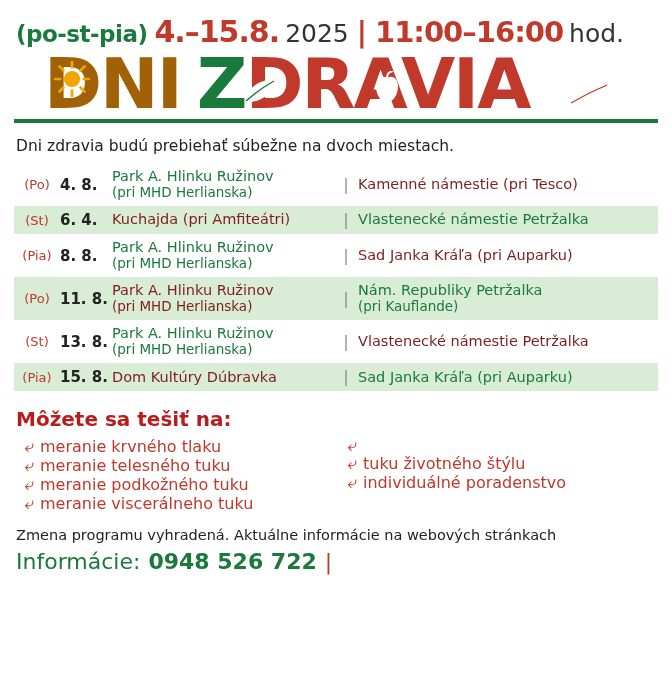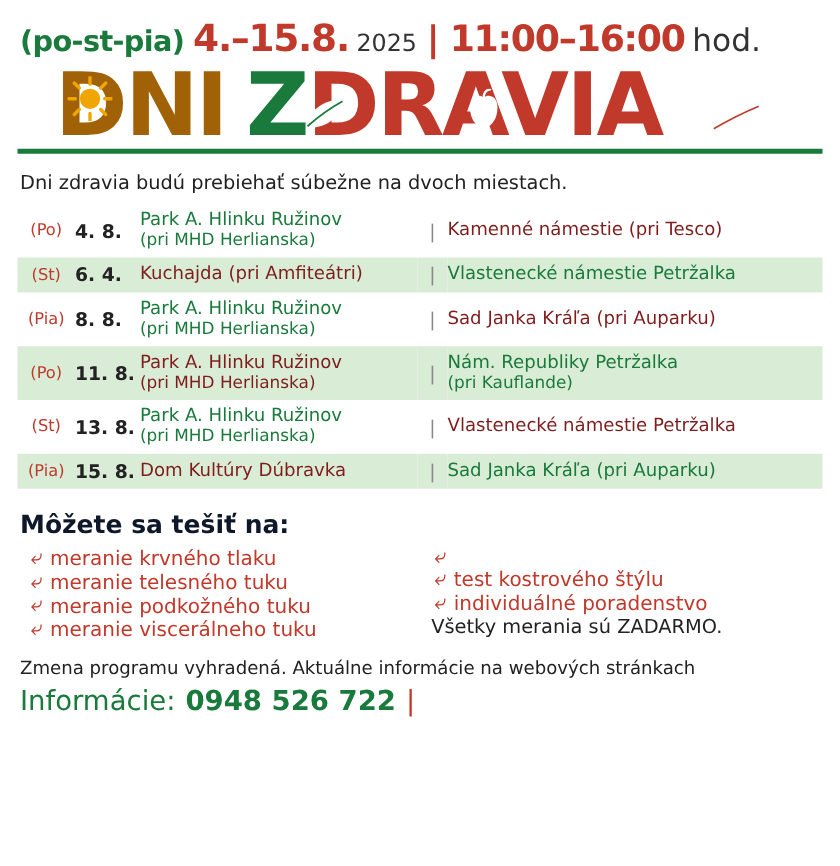--- a/index.html
+++ b/index.html
@@ -33,21 +33,21 @@
   }
   .hl-dates {
     color: #c0392b;
     font-size: 30px;
     font-weight: bold;
     margin-left: 7px;
     letter-spacing: -1px;
   }
   .hl-year {
     color: #333333;
-    font-size: 19px;
+    font-size: 25px;
     margin-left: 6px;
   }
   .hl-sep {
     color: #c0392b;
     font-size: 28px;
     font-weight: bold;
     margin: 0 8px;
   }
   .hl-time {
     color: #c0392b;
@@ -165,21 +165,21 @@
   }
   .green { color: #1a7a3c; }
   .red { color: #7f1d1d; }
   .sub { font-size: 13.5px; display: block; }
 
   
   .sect-title {
     margin: 16px 16px 6px 16px;
     font-size: 20px;
     font-weight: bold;
-    color: #0f172a;
+    color: #b91c1c;
   }
   .benefits {
     margin: 0 16px;
     display: grid;
     grid-template-columns: 1fr 1fr;
     column-gap: 6px;
     row-gap: 4px;
   }
   .b-item {
     display: flex;
@@ -355,27 +355,26 @@
         <span class="arrow">⤷</span>
         <span>meranie viscerálneho tuku</span>
       </div>
     </div>
     <div>
       <div class="b-item">
         <span class="arrow">⤷</span>
       </div>
       <div class="b-item">
         <span class="arrow">⤷</span>
-        <span>test kostrového štýlu</span>
+        <span>tuku životného štýlu</span>
       </div>
       <div class="b-item">
         <span class="arrow">⤷</span>
         <span>individuálné poradenstvo</span>
       </div>
-      <div class="b-note">Všetky merania sú ZADARMO.</div>
     </div>
   </div>
 
   <div class="foot-note">Zmena programu vyhradená. Aktuálne informácie na webových stránkach</div>
   <div class="info">
     <span class="info-label">Informácie:</span>
     <span class="info-num">0948 526 722</span>
     <span class="info-pipe">|</span>
   </div>
 

